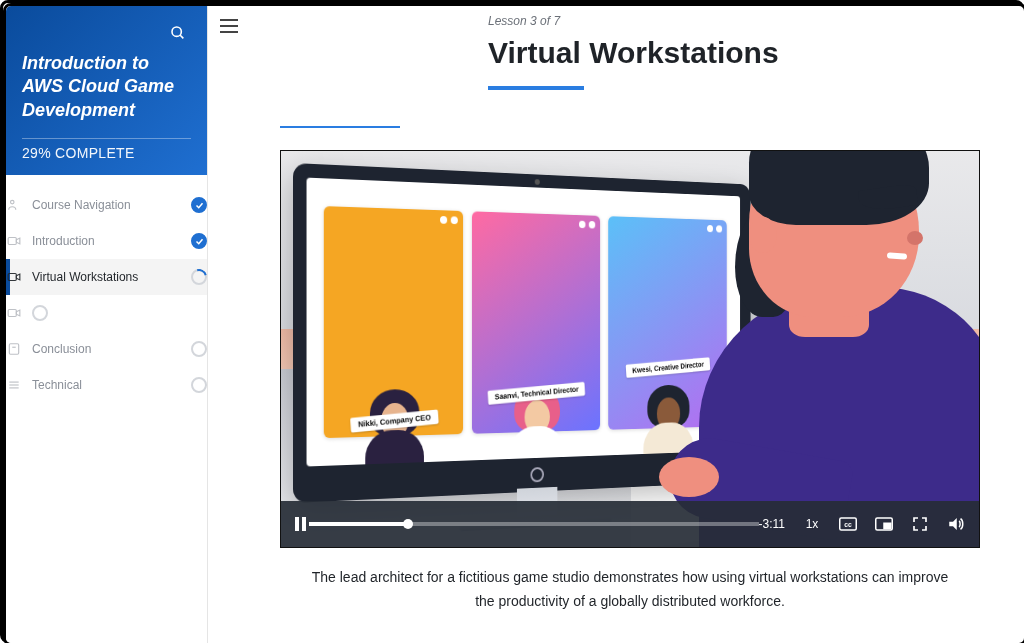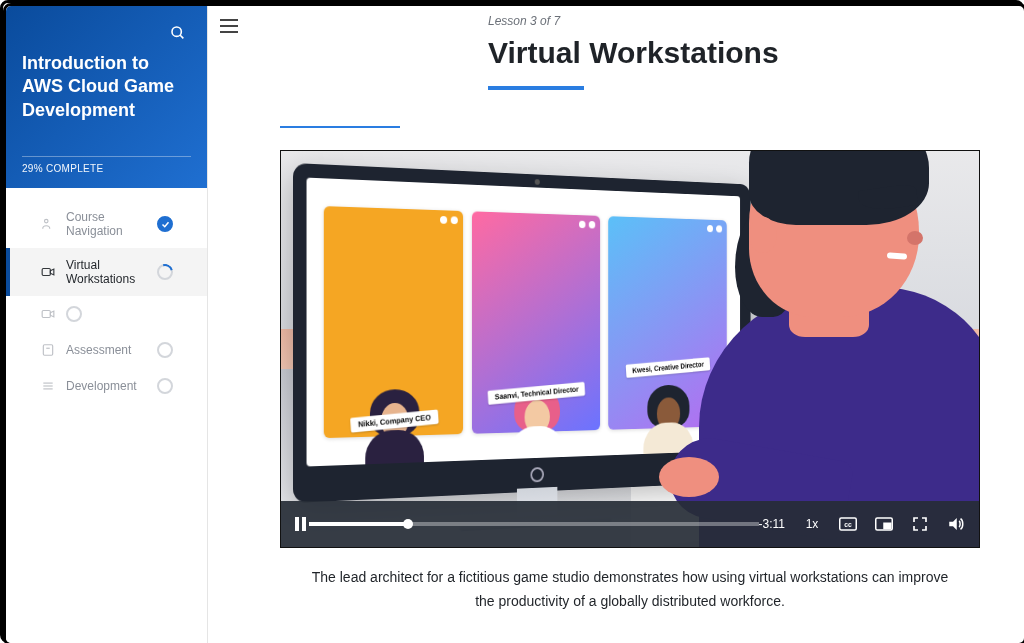--- a/index.html
+++ b/index.html
@@ -2,25 +2,25 @@
 <html><head>
 <meta charset="utf-8">
 <style>
   * { box-sizing: border-box; margin: 0; padding: 0; }
   html, body { width: 1024px; height: 643px; font-family: -apple-system, BlinkMacSystemFont, "Segoe UI", Arial, sans-serif; overflow: hidden; background: #fff; border: 3px solid #000; border-radius: 8px;}
   .app { display: flex; width: 100%; height: 100%; }
   .sidebar { width: 202px; flex-shrink: 0; display: flex; flex-direction: column; background: #fff; border-right: 1px solid #e5e5e5;}
   .sidebar-header { background: linear-gradient(135deg, #0a4b9c 0%, #1f6fd1 100%); color: #fff; padding: 14px 16px 14px 16px; }
   .search-row { display:flex; justify-content:flex-end; margin-bottom:6px;}
   .search-icon-wrap { width:26px;height:26px;display:flex;align-items:center;justify-content:center; cursor:pointer;}
-  .course-title { font-size: 18px; font-weight:700; line-height:1.3; margin-bottom: 34px; }
+  .course-title { font-size: 18px; font-weight:700; line-height:1.3; margin-bottom: 16px; font-style: italic; }
   .divider { height:1px; background: rgba(255,255,255,0.35); margin-bottom:6px;}
-  .progress-label { font-size: 10px; letter-spacing: .3px; color: rgba(255,255,255,0.95); }
+  .progress-label { font-size: 14px; letter-spacing: .3px; color: rgba(255,255,255,0.95); }
   .lesson-list { padding-top: 12px; }
-  .lesson-item { display:flex; align-items:center; padding: 10px 34px; font-size:12px; color:#8a8f98; cursor:pointer; position:relative;}
+  .lesson-item { display:flex; align-items:center; padding: 10px 0; font-size:12px; color:#8a8f98; cursor:pointer; position:relative;}
   .lesson-item.active { color:#1f2328; background:#f4f4f4;}
   .lesson-item.active::before { content:""; position:absolute; left:0; top:0; bottom:0; width:4px; background:#0a4b9c;}
   .lesson-icon { width:16px; height:16px; margin-right:10px; flex-shrink:0; display:flex; align-items:center; justify-content:center; opacity:.55;}
   .lesson-item.active .lesson-icon { opacity:.9;}
   .lesson-label { flex:1; }
   .lesson-status { width:16px;height:16px; border-radius:50%; border:2px solid #d3d6db; flex-shrink:0;}
   .lesson-status.done { background:#1f6fd1; border-color:#1f6fd1; display:flex; align-items:center; justify-content:center;}
   .lesson-status.done svg { stroke:#fff;}
   .lesson-status.partial { position:relative; border-color:#d3d6db;}
   .lesson-status.partial::after { content:""; position:absolute; inset:-2px; border-radius:50%; border:2px solid transparent; border-top-color:#1f6fd1; transform:rotate(30deg);}
@@ -112,20 +112,34 @@
               <path d="M3 20c0-3 3-5 6-5s6 2 6 5"></path>
             </svg>
           </span>
         <span class="lesson-label">Course Navigation</span>
         <span class="lesson-status done">
             <svg width="9" height="9" viewBox="0 0 24 24" fill="none" stroke-width="4">
               <polyline points="4 12 10 18 20 6"></polyline>
             </svg>
           </span>
       </div>
+      <div class="lesson-item">
+        <span class="lesson-icon">
+            <svg width="14" height="14" viewBox="0 0 24 24" fill="none" stroke="#8a8f98" stroke-width="2">
+              <rect x="2" y="6" width="14" height="12" rx="2"></rect>
+              <polygon points="16 10 22 7 22 17 16 14"></polygon>
+            </svg>
+          </span>
+        <span class="lesson-label">Introduction</span>
+        <span class="lesson-status done">
+            <svg width="9" height="9" viewBox="0 0 24 24" fill="none" stroke-width="4">
+              <polyline points="4 12 10 18 20 6"></polyline>
+            </svg>
+          </span>
+      </div>
       <div class="lesson-item active">
         <span class="lesson-icon">
             <svg width="14" height="14" viewBox="0 0 24 24" fill="none" stroke="#1f2328" stroke-width="2">
               <rect x="2" y="6" width="14" height="12" rx="2"></rect>
               <polygon points="16 10 22 7 22 17 16 14"></polygon>
             </svg>
           </span>
         <span class="lesson-label">Virtual Workstations</span>
         <span class="lesson-status partial"></span>
       </div>
@@ -138,32 +152,32 @@
           </span>
         <span class="lesson-status"></span>
       </div>
       <div class="lesson-item">
         <span class="lesson-icon">
             <svg width="14" height="14" viewBox="0 0 24 24" fill="none" stroke="#8a8f98" stroke-width="2">
               <rect x="4" y="3" width="16" height="18" rx="2"></rect>
               <line x1="9" y1="9" x2="15" y2="9"></line>
             </svg>
           </span>
-        <span class="lesson-label">Assessment</span>
+        <span class="lesson-label">Conclusion</span>
         <span class="lesson-status"></span>
       </div>
       <div class="lesson-item">
         <span class="lesson-icon">
             <svg width="14" height="14" viewBox="0 0 24 24" fill="none" stroke="#8a8f98" stroke-width="2">
               <line x1="4" y1="7" x2="20" y2="7"></line>
               <line x1="4" y1="12" x2="20" y2="12"></line>
               <line x1="4" y1="17" x2="20" y2="17"></line>
             </svg>
           </span>
-        <span class="lesson-label">Development</span>
+        <span class="lesson-label">Technical</span>
         <span class="lesson-status"></span>
       </div>
     </nav>
   </aside>
 
   <main class="main">
     <div class="topbar">
       <div class="menu-btn">
         <span></span>
         <span></span>

